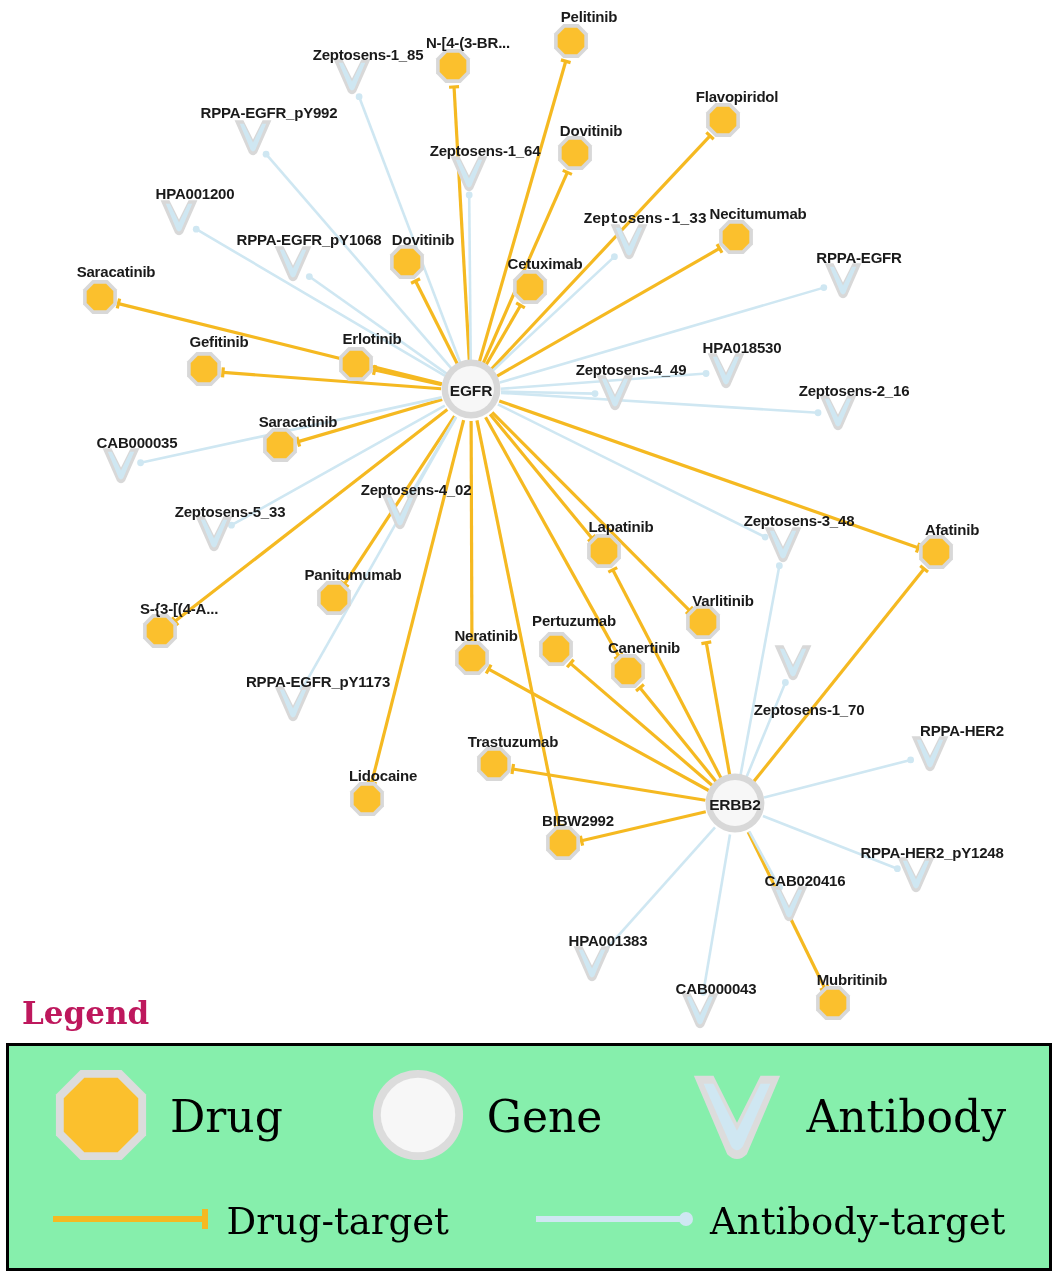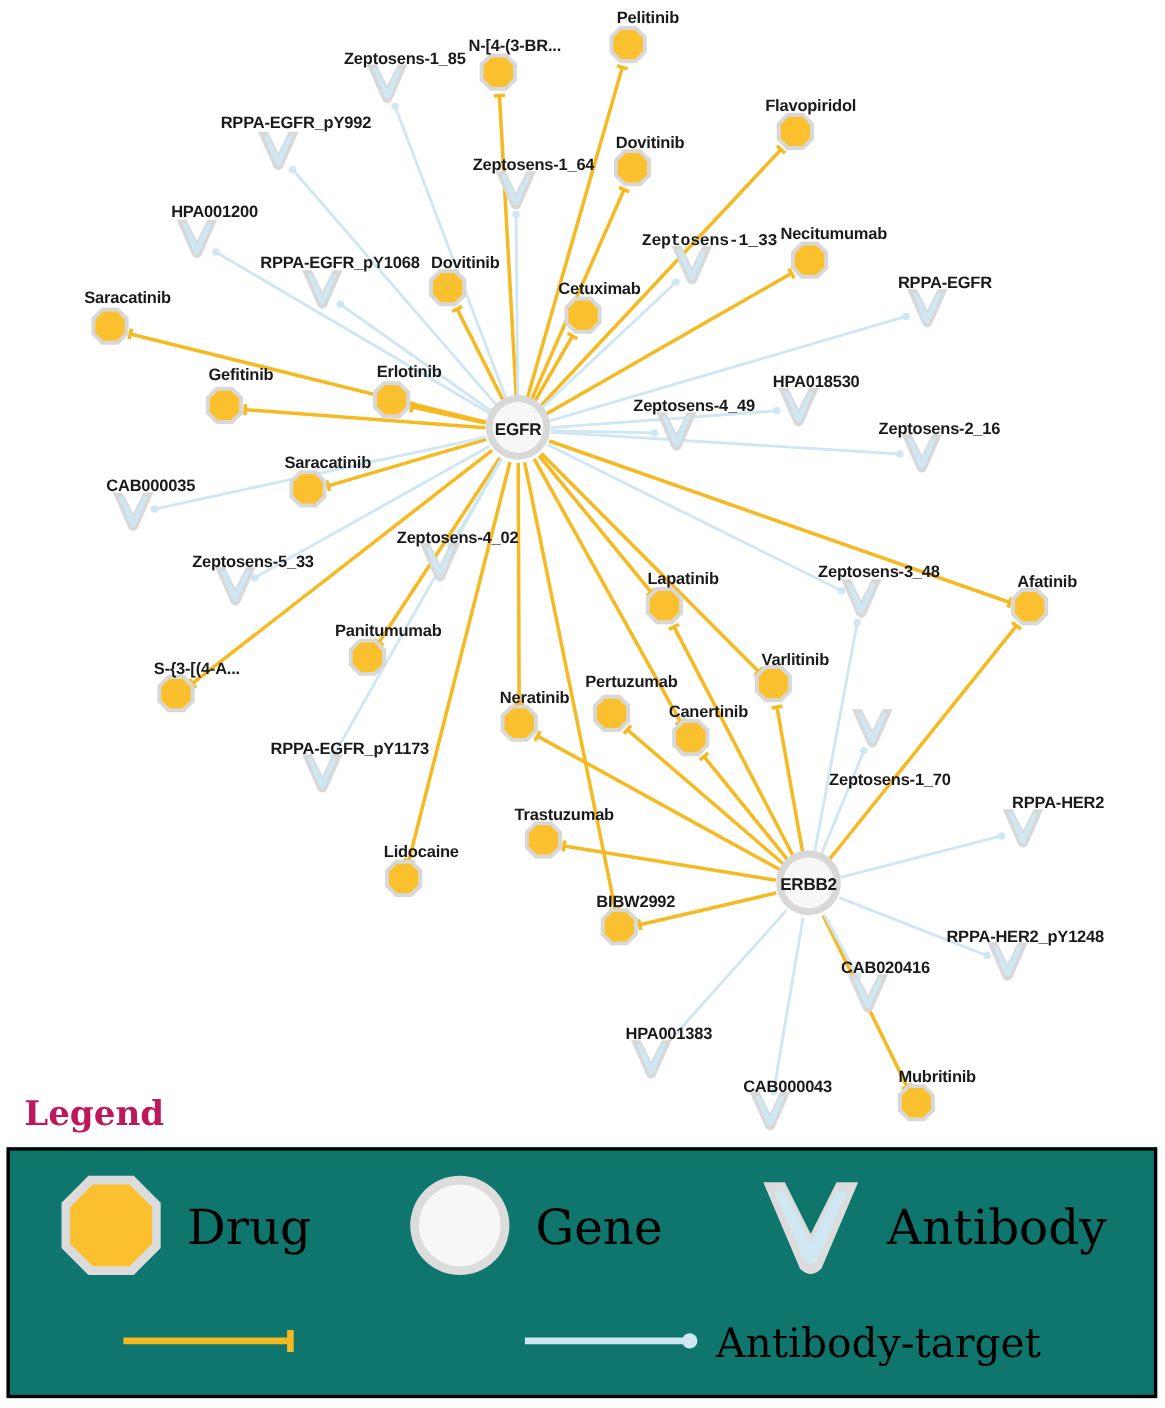--- a/index.html
+++ b/index.html
@@ -53,21 +53,21 @@
     font-weight: bold;
     color: #be185d;
   }
   #legend-box {
     position: absolute;
     left: 6px;
     top: 1043px;
     width: 1046px;
     height: 228px;
     border: 3px solid #000;
-    background: #0f766e;
+    background: #86efac;
   }
   .legend-row1 {
     position: absolute;
     top: 18px;
     left: 0;
     width: 100%;
     height: 105px;
     display: flex;
     align-items: center;
     justify-content: space-around;
@@ -482,20 +482,21 @@
       </div>
     </div>
     <div class="legend-row2">
       <div class="legend-line-item">
         <span>
           <svg width="160" height="26" viewBox="0 0 160 26">
             <line x1="0" y1="13" x2="152" y2="13" stroke="#f5b921" stroke-width="6"></line>
             <line x1="152" y1="3" x2="152" y2="23" stroke="#f5b921" stroke-width="6"></line>
           </svg>
         </span>
+        <span class="ltext2">Drug-target</span>
       </div>
       <div class="legend-line-item">
         <span>
           <svg width="160" height="26" viewBox="0 0 160 26">
             <line x1="0" y1="13" x2="148" y2="13" stroke="#cfe7f2" stroke-width="6"></line>
             <circle cx="150" cy="13" r="7" fill="#cfe7f2"></circle>
           </svg>
         </span>
         <span class="ltext2">Antibody-target</span>
       </div>

